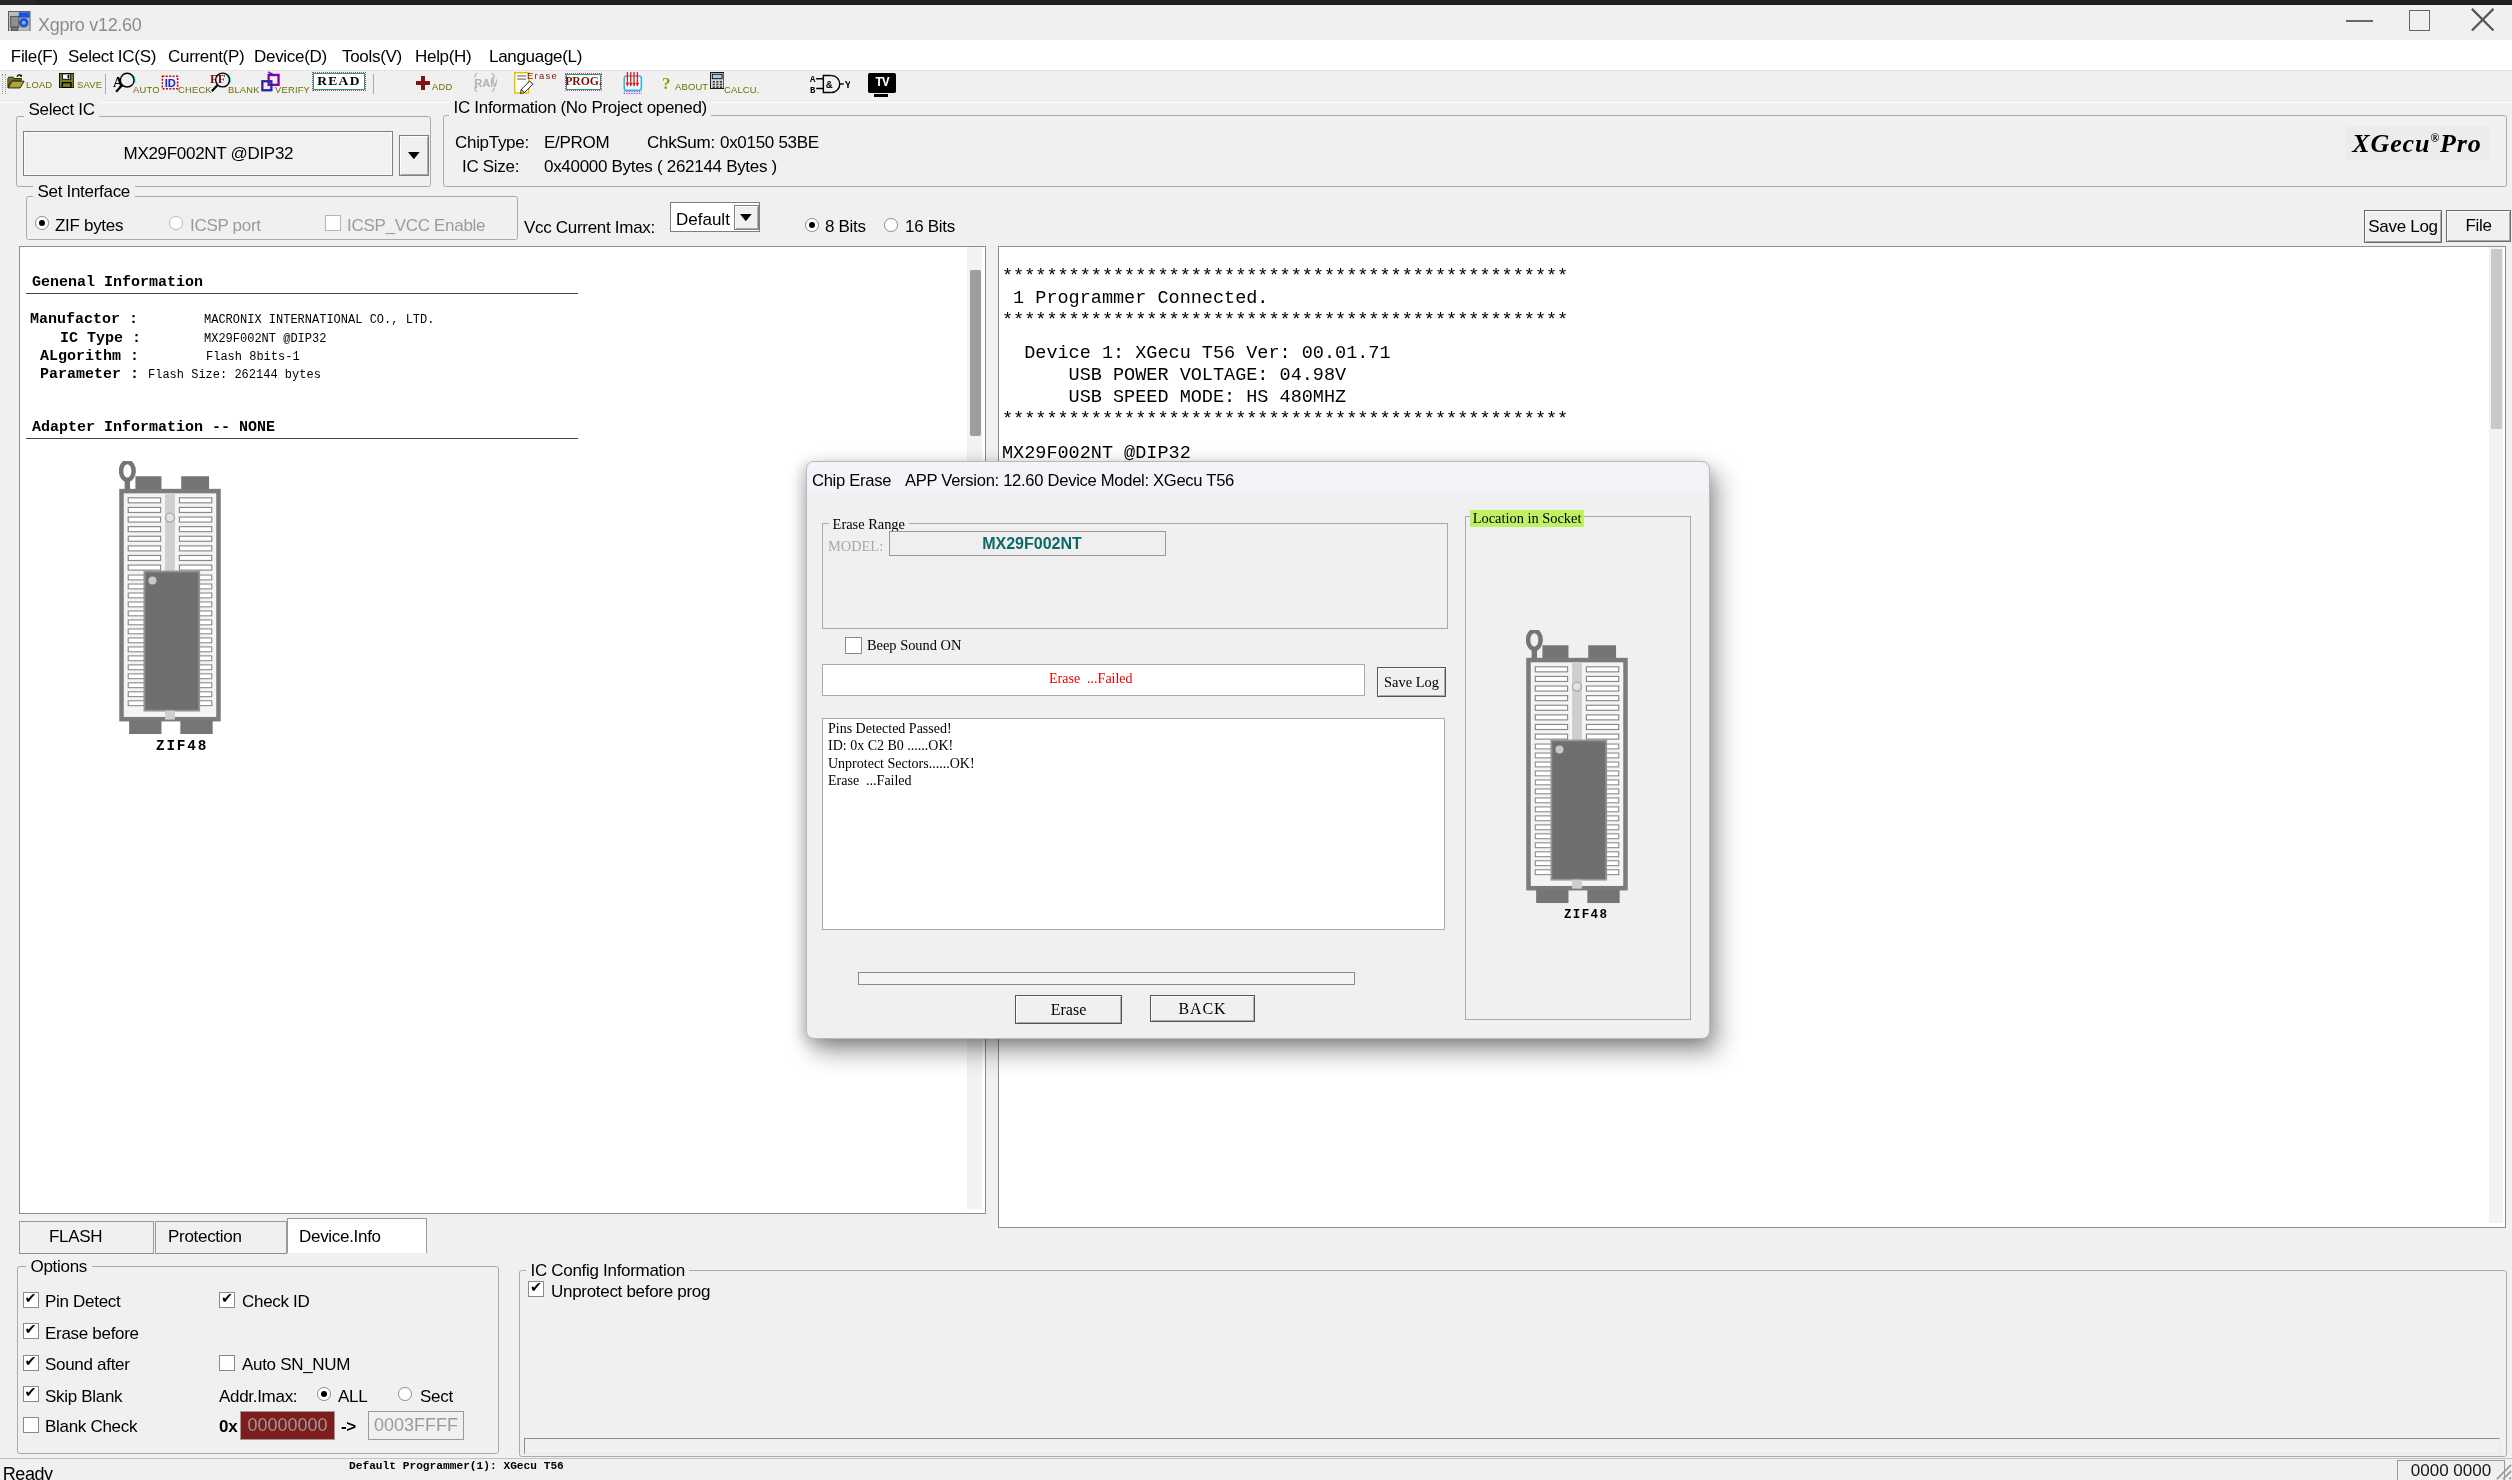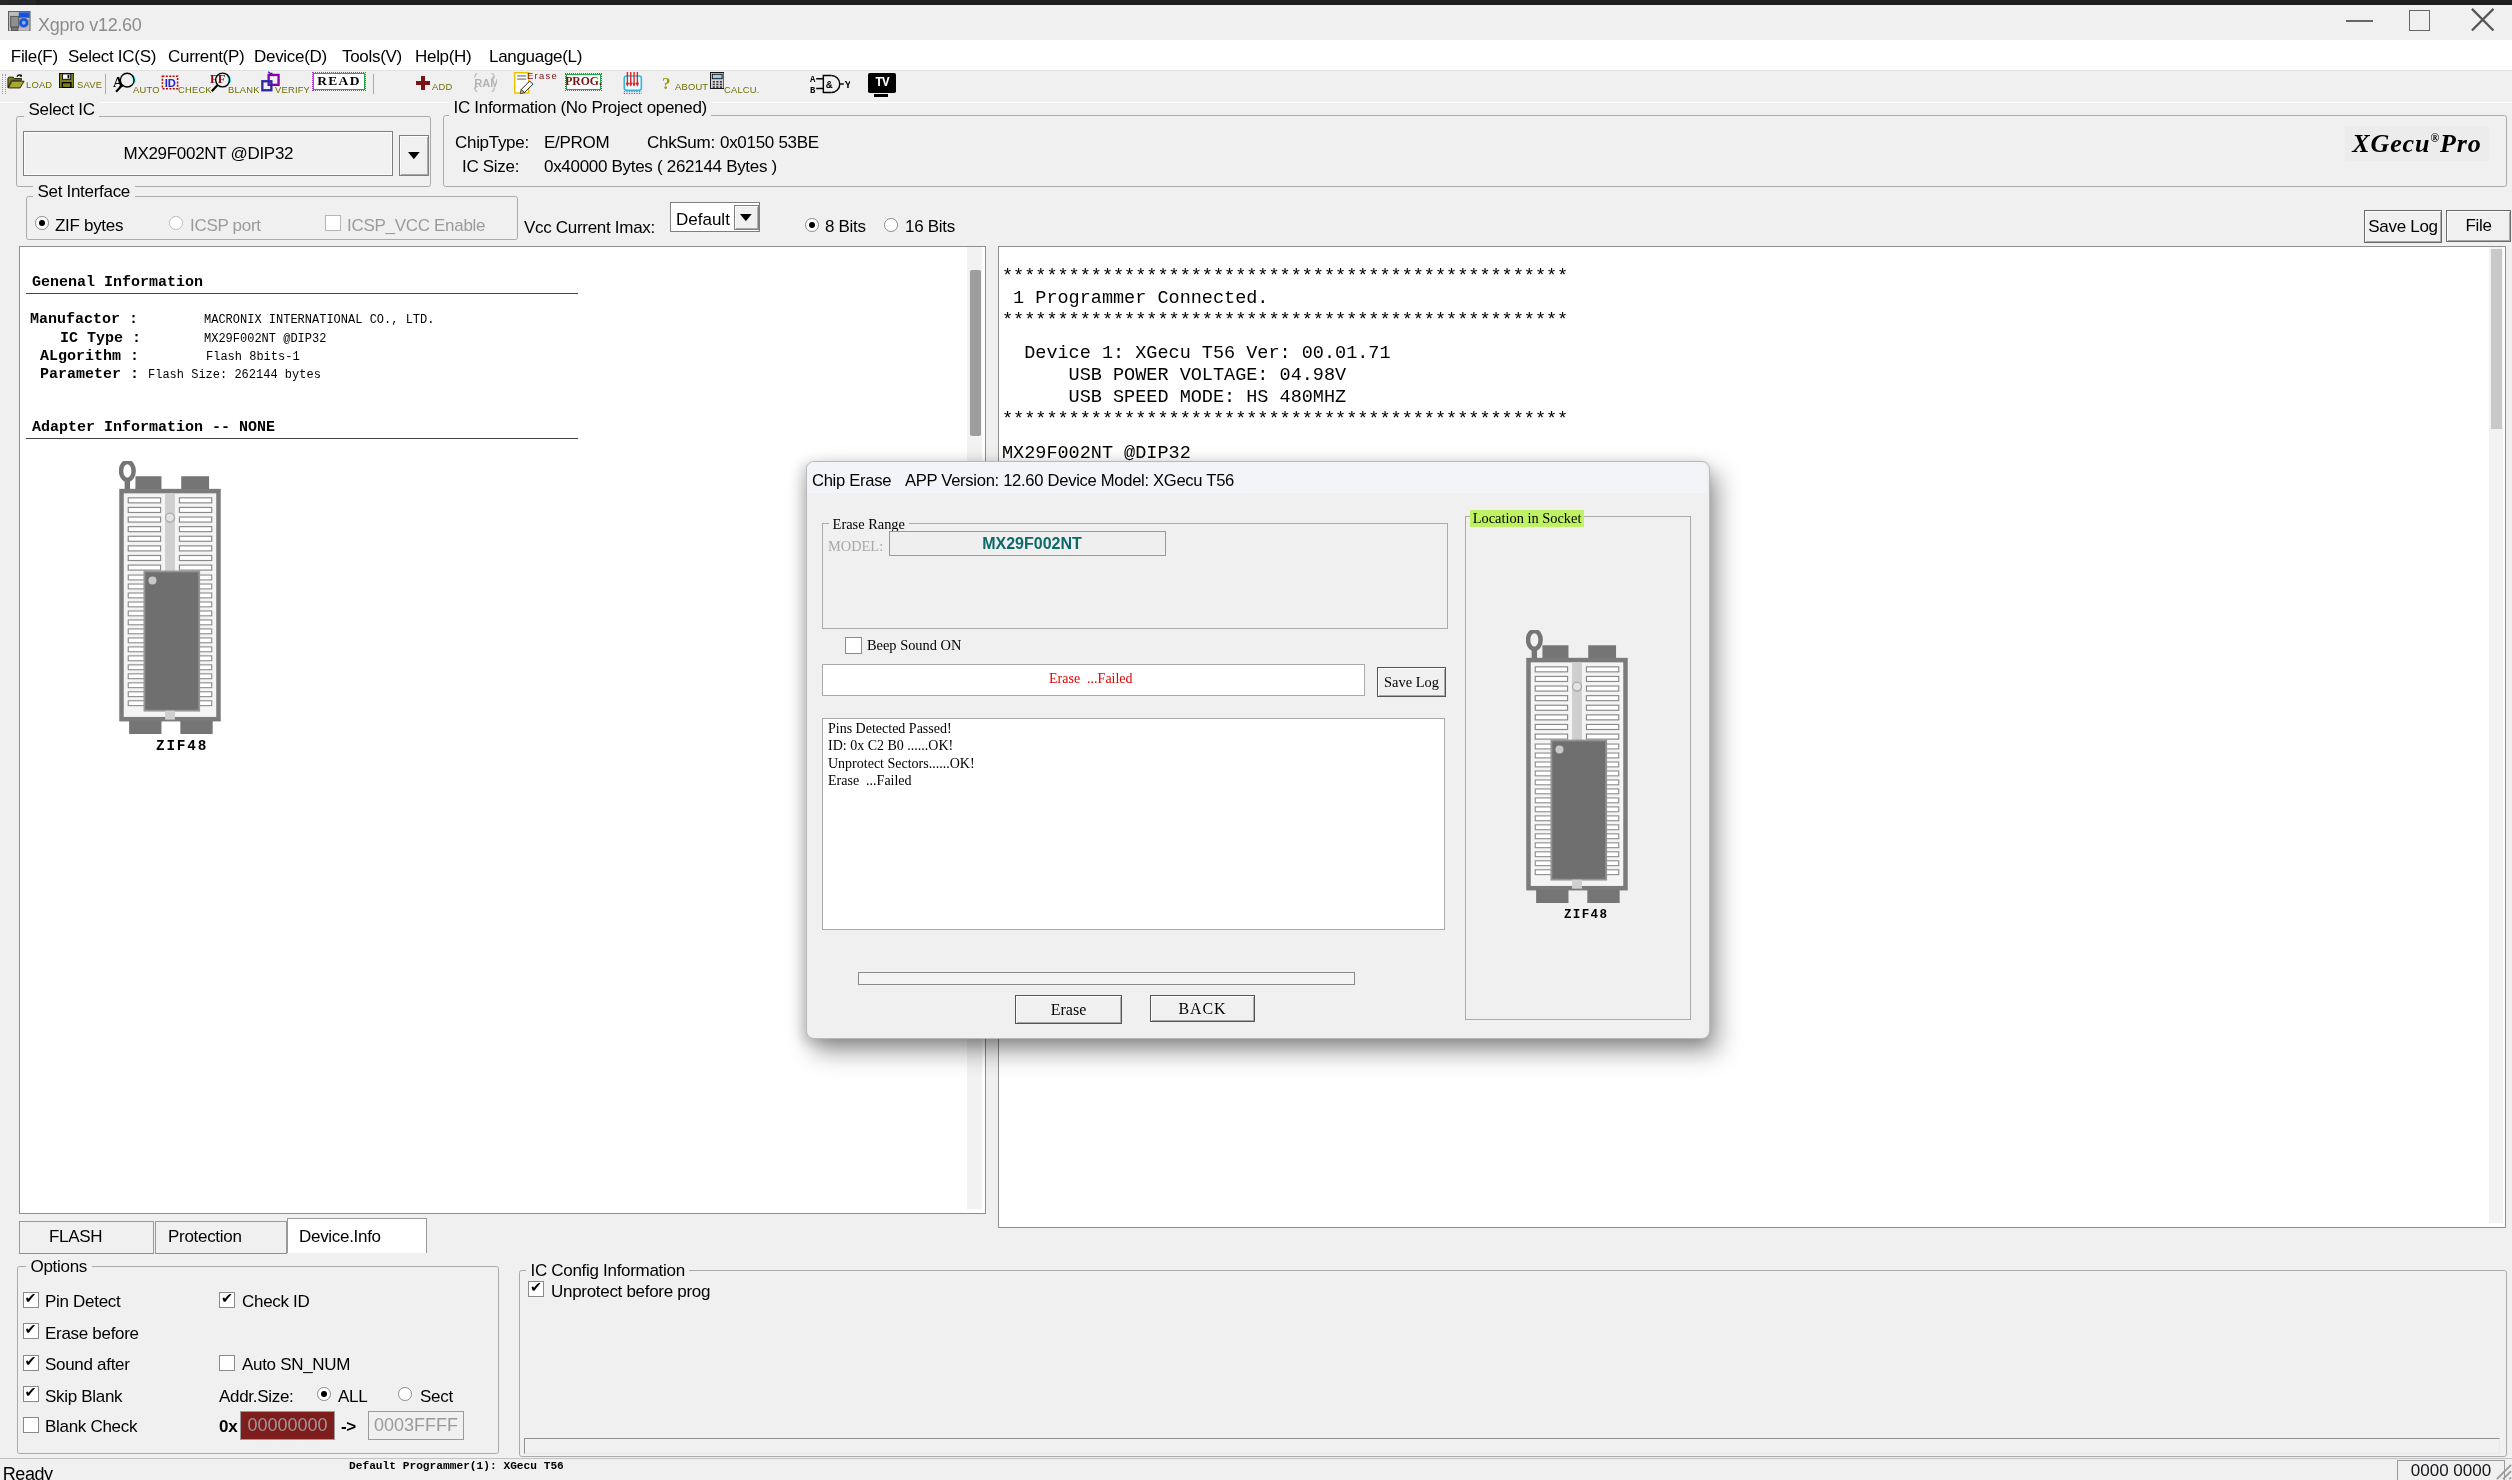--- a/index.html
+++ b/index.html
@@ -355,21 +355,21 @@
 <div class="cb chk" style="left:219px;top:1292px;"></div>
 <div class="abs sans21" style="left:242px;top:1293px;">Check ID</div>
 <div class="cb chk" style="left:22.5px;top:1323px;"></div>
 <div class="abs sans21" style="left:45px;top:1325px;">Erase before</div>
 <div class="cb chk" style="left:22.5px;top:1355px;"></div>
 <div class="abs sans21" style="left:45px;top:1356px;">Sound after</div>
 <div class="cb" style="left:219px;top:1355px;"></div>
 <div class="abs sans21" style="left:242px;top:1356px;">Auto SN_NUM</div>
 <div class="cb chk" style="left:22.5px;top:1386px;"></div>
 <div class="abs sans21" style="left:45px;top:1388px;">Skip Blank</div>
-<div class="abs sans21" style="left:219px;top:1388px;">Addr.Size:</div>
+<div class="abs sans21" style="left:219px;top:1388px;">Addr.Imax:</div>
 <div class="radio sel" style="left:317px;top:1387px;"></div>
 <div class="abs sans21" style="left:338px;top:1388px;">ALL</div>
 <div class="radio" style="left:398px;top:1387px;"></div>
 <div class="abs sans21" style="left:420px;top:1388px;">Sect</div>
 <div class="cb" style="left:22.5px;top:1417px;"></div>
 <div class="abs sans21" style="left:45px;top:1418px;">Blank Check</div>
 <div class="abs sans21" style="left:219px;top:1418px;font-weight:bold;">0x</div>
 <div class="abs" style="left:240px;top:1411px;width:93px;height:27px;background:#7f1d1d;border:1.8px solid #9a9a9a;display:flex;align-items:center;justify-content:center;">
   <span style="font-size:18px;color:#9a9a9a;">00000000</span>
 </div>

